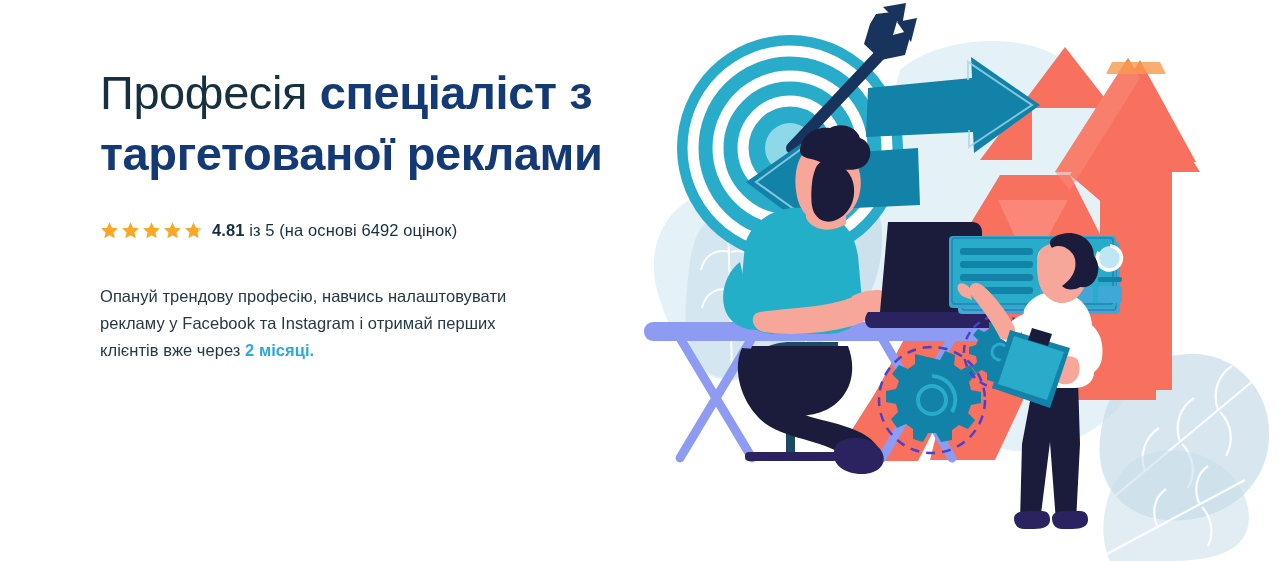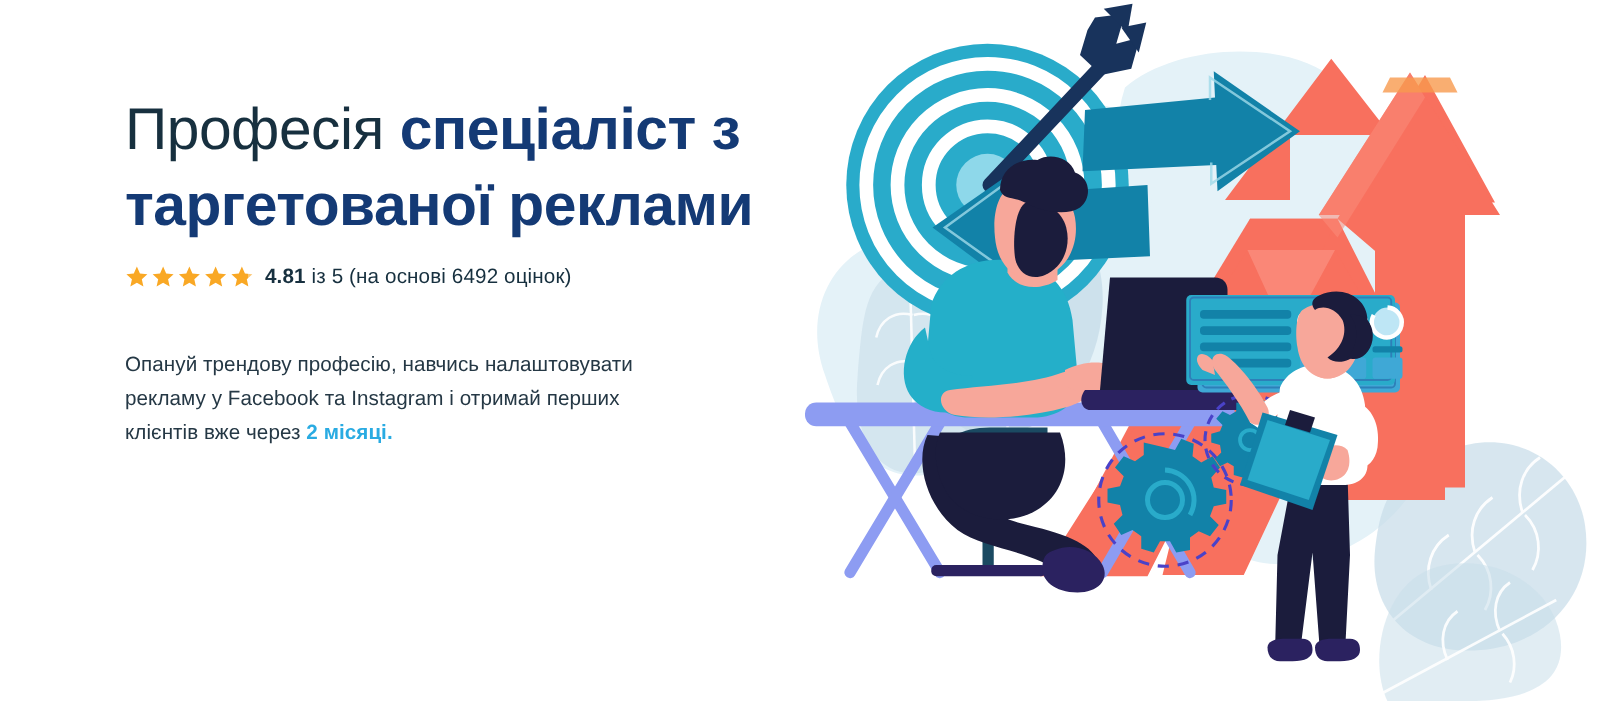--- a/index.html
+++ b/index.html
@@ -18,41 +18,41 @@
     position: relative;
     width: 1280px;
     height: 561px;
     background: #ffffff;
   }
 
   
   .hero-copy {
     position: absolute;
     left: 100px;
-    top: 72px;
+    top: 62px;
     width: 540px;
   }
 
   .hero-title {
     margin: 0;
     font-size: 47px;
     line-height: 61px;
     letter-spacing: -0.4px;
     font-weight: 400;
     color: #17303f;
   }
   .hero-title .strong {
     font-weight: 700;
     color: #143a75;
   }
 
   .rating-row {
     display: flex;
-    align-items: flex-start;
-    margin-top: 18px;
+    align-items: flex-end;
+    margin-top: 32px;
     height: 24px;
   }
   .stars {
     display: flex;
     align-items: center;
     gap: 2px;
     margin-right: 9px;
   }
   .star { display: block; }
 

